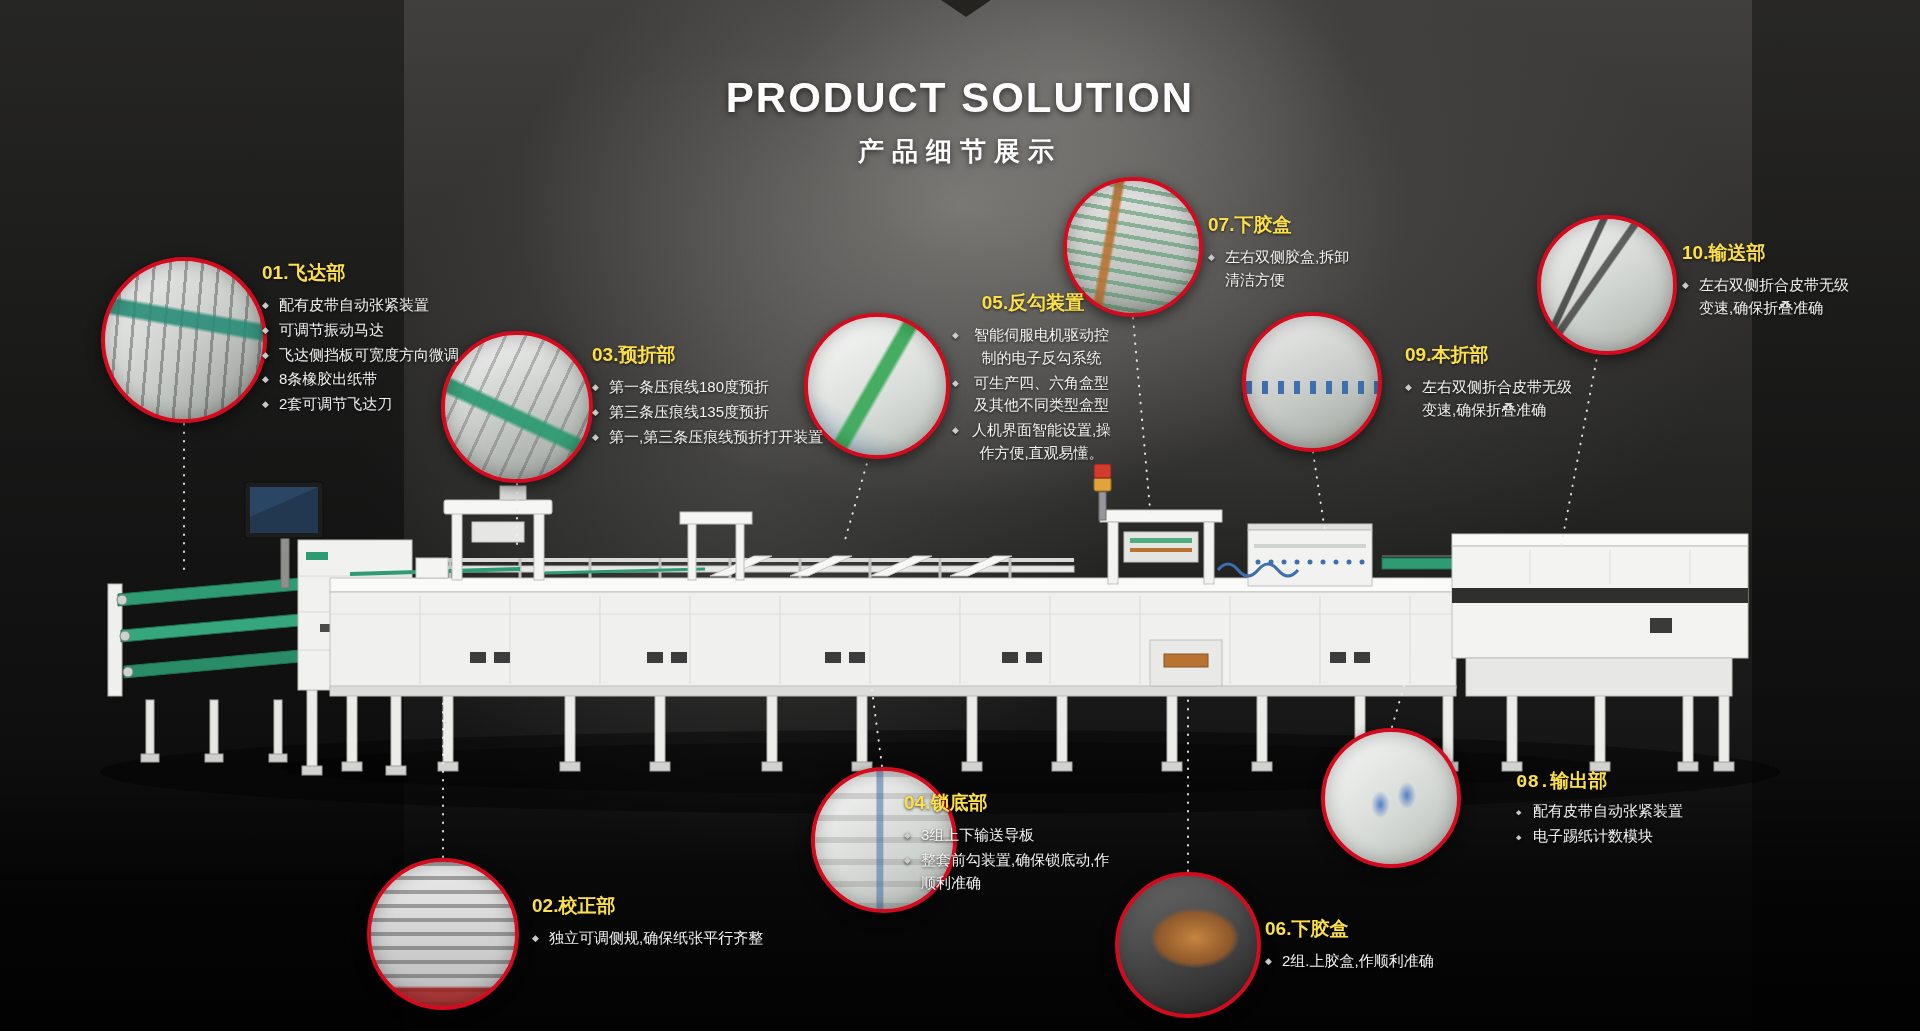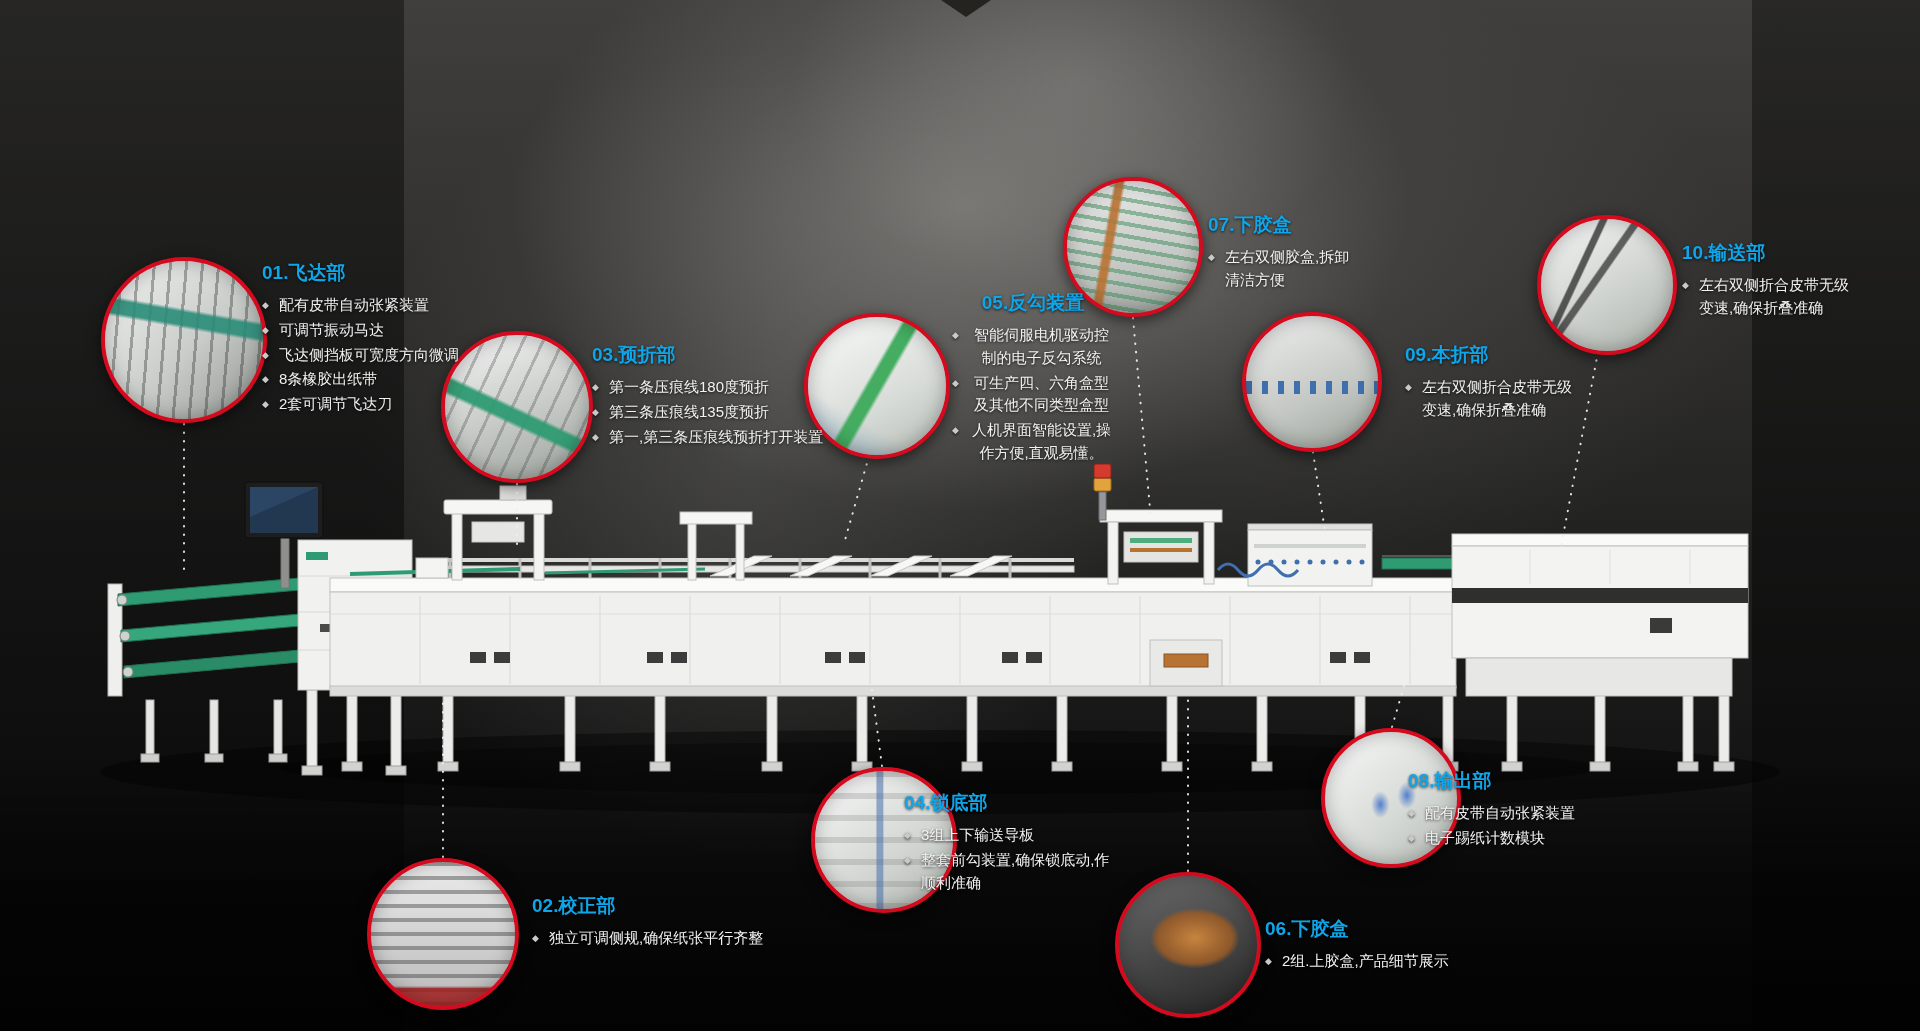--- a/index.html
+++ b/index.html
@@ -34,21 +34,21 @@
       text-shadow:0 2px 6px rgba(0,0,0,.6)}
 
   
   svg.scene{position:absolute;left:0;top:0;z-index:2}
 
   
   .callout-circle{position:absolute;z-index:4;border-radius:50%;
       border:4px solid #d40b1e;overflow:hidden;background-color:#dfe1e0;
       box-shadow:0 4px 14px rgba(0,0,0,.55), inset 0 0 18px rgba(0,0,0,.28);}
   .callout-text{position:absolute;z-index:5;text-shadow:0 1px 3px rgba(0,0,0,.75)}
-  .callout-title{font-size:19px;font-weight:bold;color:#0ea5e9;margin-bottom:8px}
+  .callout-title{font-size:19px;font-weight:bold;color:#fde047;margin-bottom:8px}
   .callout-features{list-style:none}
   .callout-features li{position:relative;padding-left:17px;font-size:15px;
       line-height:1.52;color:#f2f2f2;margin-bottom:2px}
   .callout-features .bullet{position:absolute;left:0;top:5px;font-size:9px;color:#c9c9c9}
 
   
   .cc-01{background-image:
       linear-gradient(10deg,transparent 56%,rgba(42,140,120,.9) 58% 65%,transparent 67%),
       repeating-linear-gradient(95deg,rgba(40,40,40,.35) 0 3px,transparent 3px 16px),
       linear-gradient(135deg,#f2f2f2 0%,#c9cdc9 55%,#8f948f 100%);}
@@ -92,20 +92,24 @@
 <body>
 
 <div class="stage">
 
   <div class="bg"></div>
   <div class="bg-side-left"></div>
   <div class="bg-side-right"></div>
   <div class="bg-floor"></div>
   <div class="notch"></div>
 
+  <div class="header">
+    <div class="h-title">PRODUCT SOLUTION</div>
+    <div class="h-subtitle">产品细节展示</div>
+  </div>
 
   <svg class="scene" width="1920" height="1031" viewBox="0 0 1920 1031">
     <defs>
       <g id="leg">
         <rect x="-5" y="0" width="10" height="78" fill="#ececea" stroke="#b0b0ae"></rect>
         <rect x="-10" y="76" width="20" height="9" fill="#d2d2d0" stroke="#a0a09e"></rect>
       </g>
       <g id="leg-s">
         <rect x="-4" y="0" width="8" height="56" fill="#e6e6e4" stroke="#b0b0ae"></rect>
         <rect x="-9" y="54" width="18" height="8" fill="#cfcfcd" stroke="#a0a09e"></rect>
@@ -362,26 +366,26 @@
     <ul class="callout-features">
       <li><span class="bullet">◆</span><span>3组上下输送导板</span></li>
       <li><span class="bullet">◆</span><span>整套前勾装置,确保锁底动,作顺利准确</span></li>
     </ul>
   </div>
 
   <div class="callout-circle cc-06" style="left:1115px;top:872px;width:146px;height:146px;"></div>
   <div class="callout-text" style="left:1265px;top:916px;width:260px;">
     <div class="callout-title">06.下胶盒</div>
     <ul class="callout-features">
-      <li><span class="bullet">◆</span><span>2组.上胶盒,产品细节展示</span></li>
+      <li><span class="bullet">◆</span><span>2组.上胶盒,作顺利准确</span></li>
     </ul>
   </div>
 
   <div class="callout-circle cc-08" style="left:1321px;top:728px;width:140px;height:140px;"></div>
-  <div class="callout-text" style="left:1408px;top:768px;width:235px;">
+  <div class="callout-text" style="left:1516px;top:768px;width:235px;font-family:Liberation Mono, monospace;">
     <div class="callout-title">08.输出部</div>
     <ul class="callout-features">
       <li><span class="bullet">◆</span><span>配有皮带自动张紧装置</span></li>
       <li><span class="bullet">◆</span><span>电子踢纸计数模块</span></li>
     </ul>
   </div>
 
 </div>
 
 </body></html>

